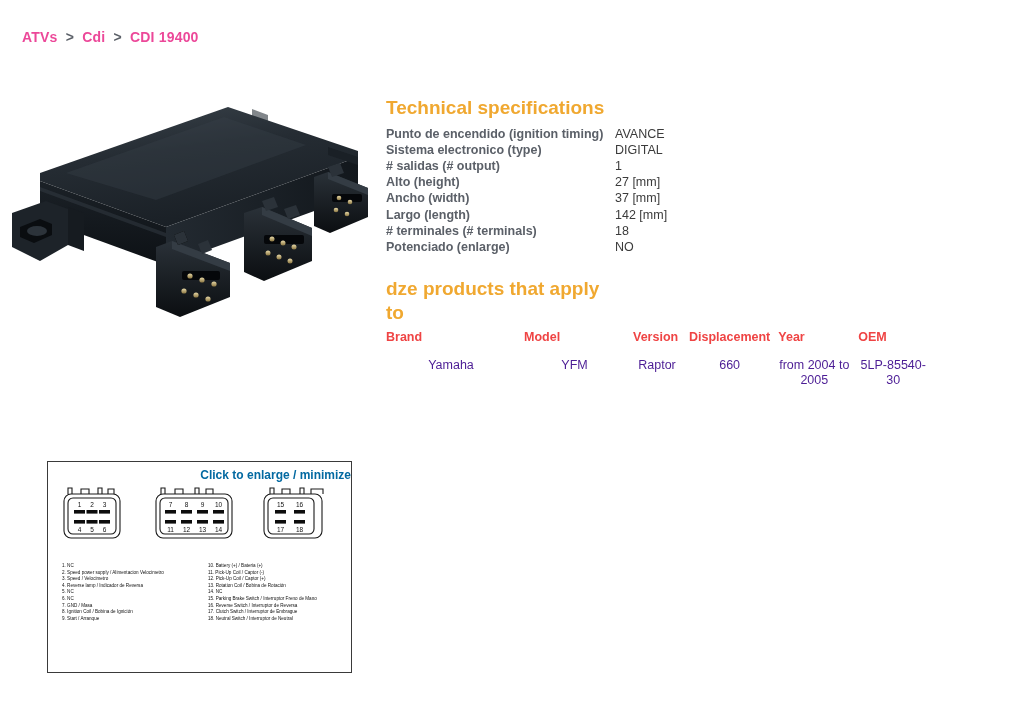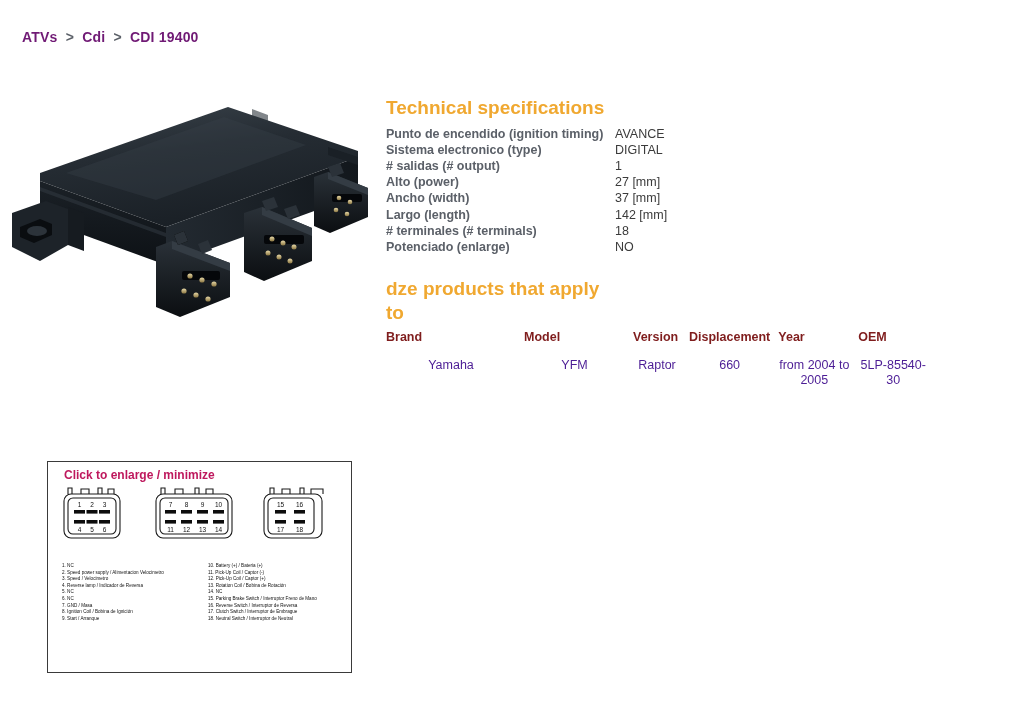--- a/index.html
+++ b/index.html
@@ -11,21 +11,21 @@
     position:relative;
     overflow:hidden;
   }
 
   
   #breadcrumb{
     position:absolute;left:22px;top:29px;
     font-size:14px;font-weight:bold;color:#5b6068;
     letter-spacing:.2px;white-space:nowrap;
   }
-  #breadcrumb .crumb{color:#701a75;text-decoration:none;}
+  #breadcrumb .crumb{color:#ec4899;text-decoration:none;}
   #breadcrumb .sep{margin:0 4px;color:#5b6068;}
 
   
   #photo{
     position:absolute;left:6px;top:95px;
     width:372px;height:225px;
   }
   #photo svg{display:block;width:100%;height:100%;}
 
   
@@ -54,21 +54,21 @@
     flex:0 0 229px;
   }
   .spec-value{color:#3b3b3b;}
 
   
   #products{margin-top:22px;}
   table{border-collapse:collapse;font-size:12.5px;}
   th{
     text-align:left;
     font-weight:bold;
-    color:#7f1d1d;
+    color:#ef4444;
     padding:0 8px 14px 0;
     vertical-align:top;
     white-space:nowrap;
     margin-top:48px;
   }
   td{
     text-align:center;
     color:#4c1d95;
     padding:0 8px 0 0;
     vertical-align:top;
@@ -84,22 +84,22 @@
   
   #diagram{
     position:absolute;left:47px;top:461px;
     width:305px;height:212px;
     border:1px solid #3a3a3a;
     background:#fff;
     box-sizing:border-box;
   }
   #diagram-caption{
     position:absolute;left:16px;right:0;top:6px;
-    text-align:left;
-    font-size:12px;font-weight:bold;color:#be185d;
+    text-align:right;
+    font-size:12px;font-weight:bold;color:#0369a1;
   }
   #connectors{
     position:absolute;left:0;top:22px;width:100%;height:70px;
   }
   #connectors svg{display:block;}
 
   .legend-col{
     position:absolute;
     font-size:4.6px;
     line-height:6.6px;
@@ -213,21 +213,21 @@
     </div>
     <div class="spec-row">
       <span class="spec-label">Sistema electronico (type)</span>
       <span class="spec-value">DIGITAL</span>
     </div>
     <div class="spec-row">
       <span class="spec-label"># salidas (# output)</span>
       <span class="spec-value">1</span>
     </div>
     <div class="spec-row">
-      <span class="spec-label">Alto (power)</span>
+      <span class="spec-label">Alto (height)</span>
       <span class="spec-value">27 [mm]</span>
     </div>
     <div class="spec-row">
       <span class="spec-label">Ancho (width)</span>
       <span class="spec-value">37 [mm]</span>
     </div>
     <div class="spec-row">
       <span class="spec-label">Largo (length)</span>
       <span class="spec-value">142 [mm]</span>
     </div>

